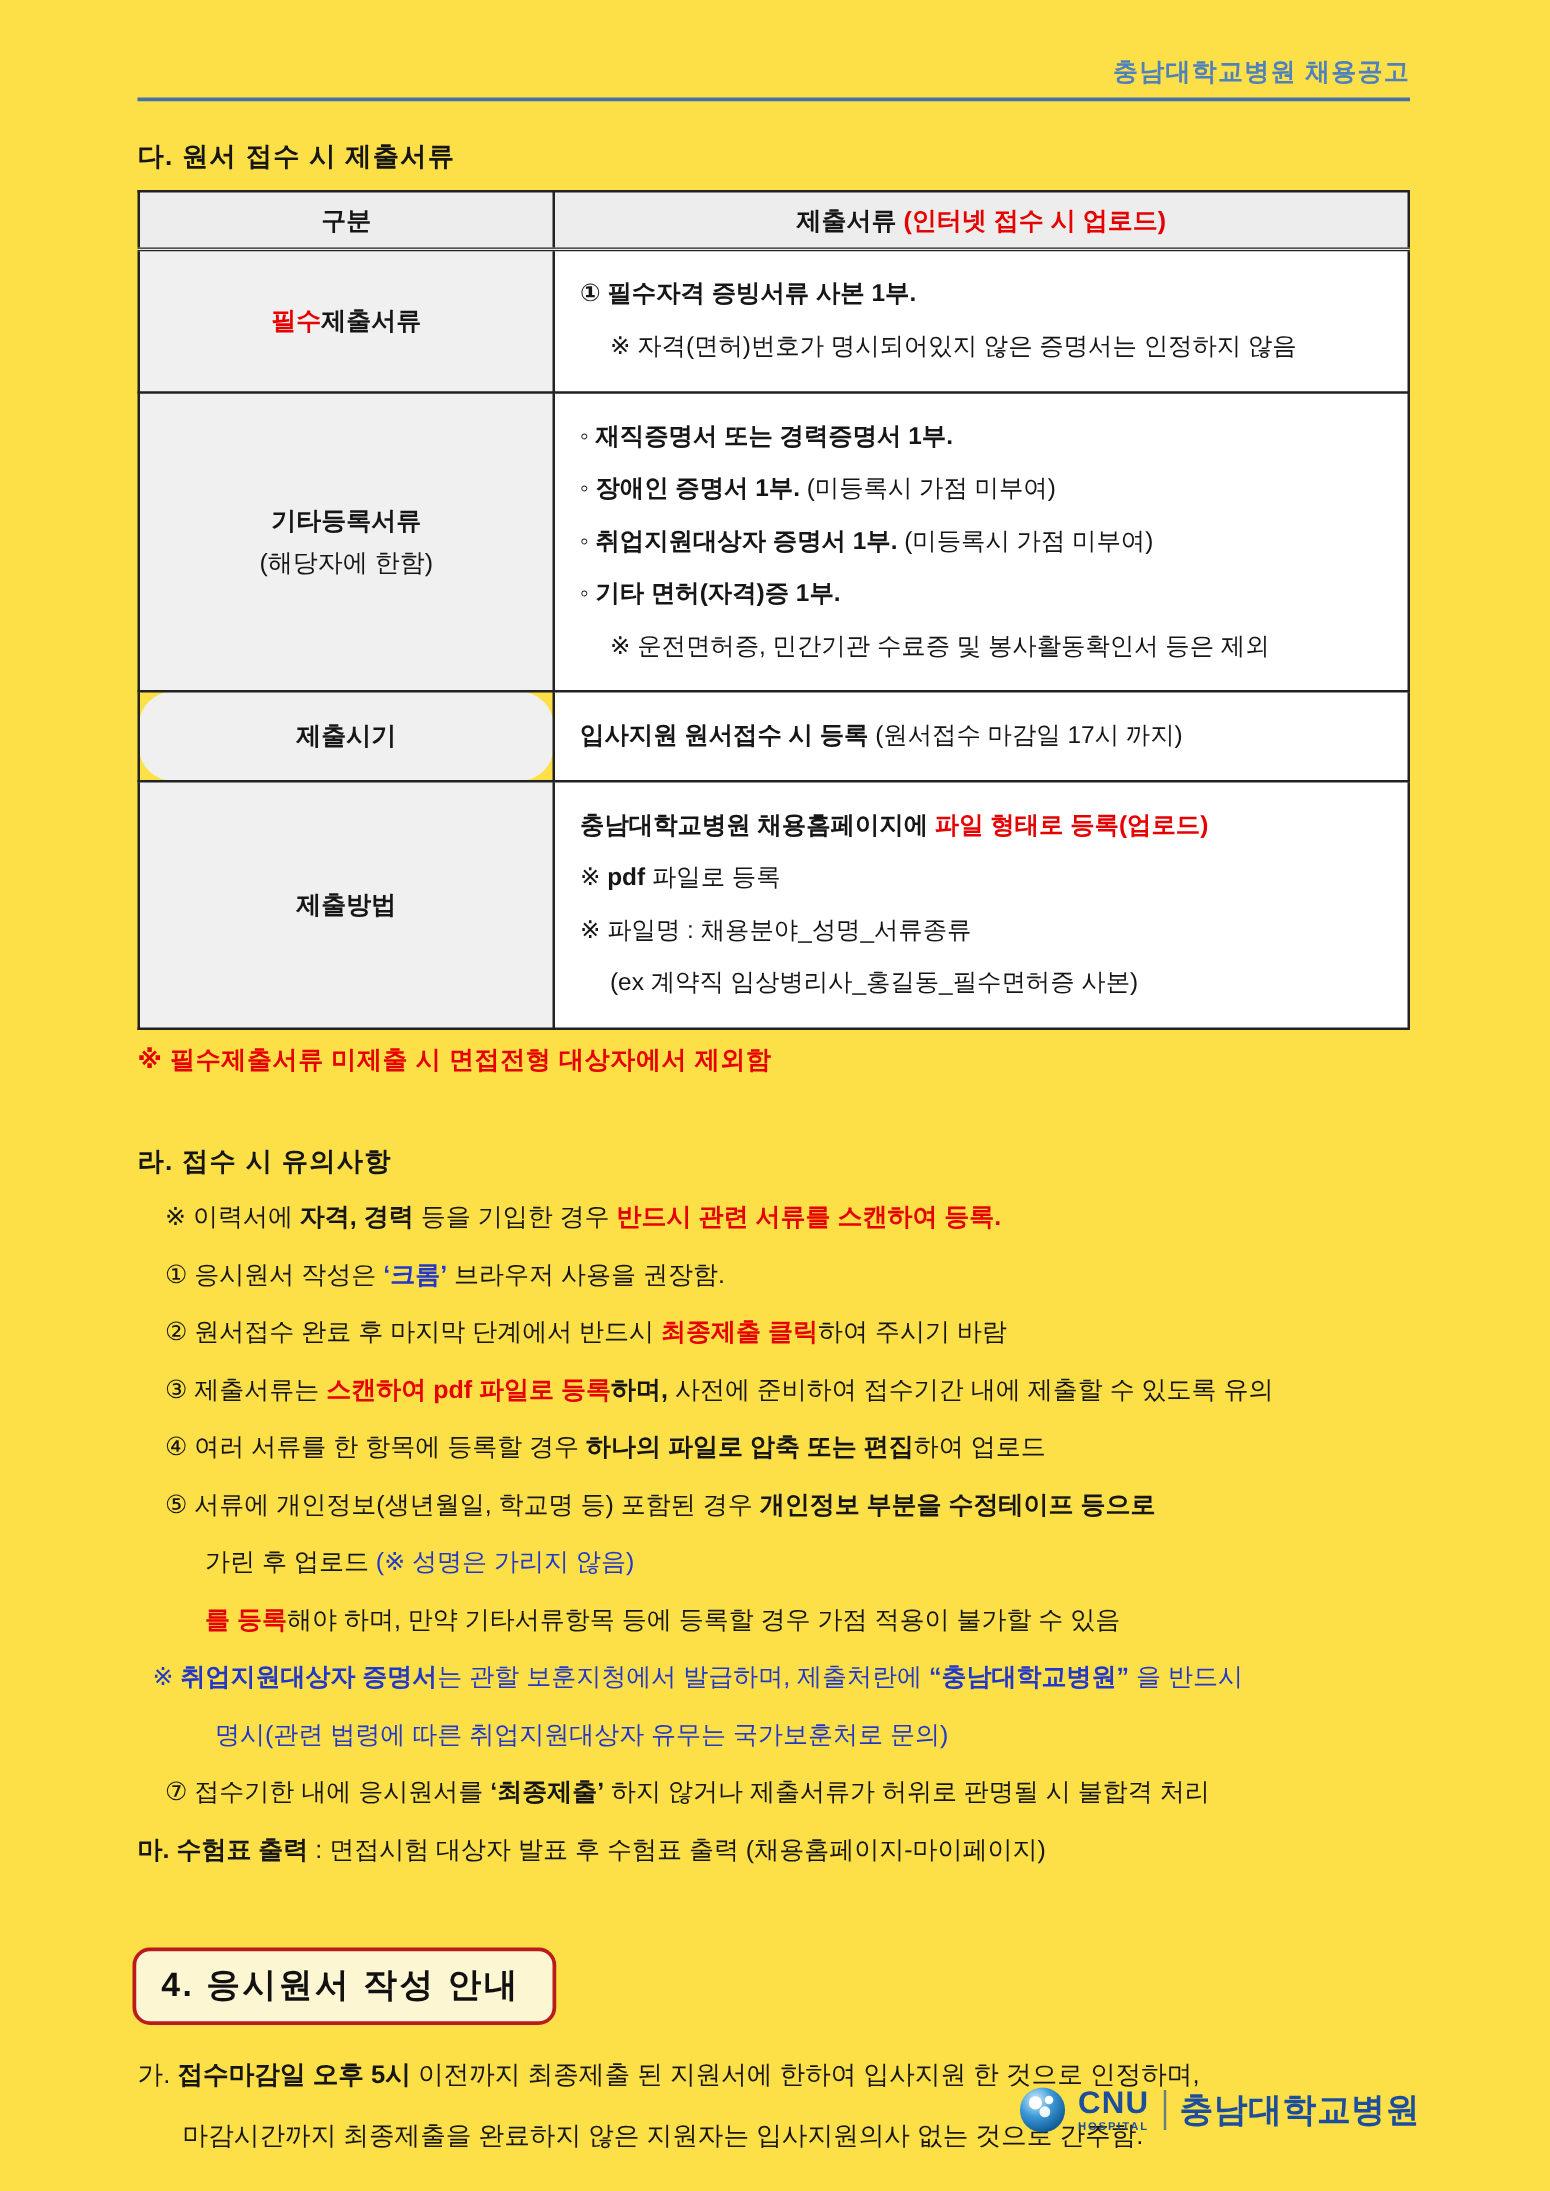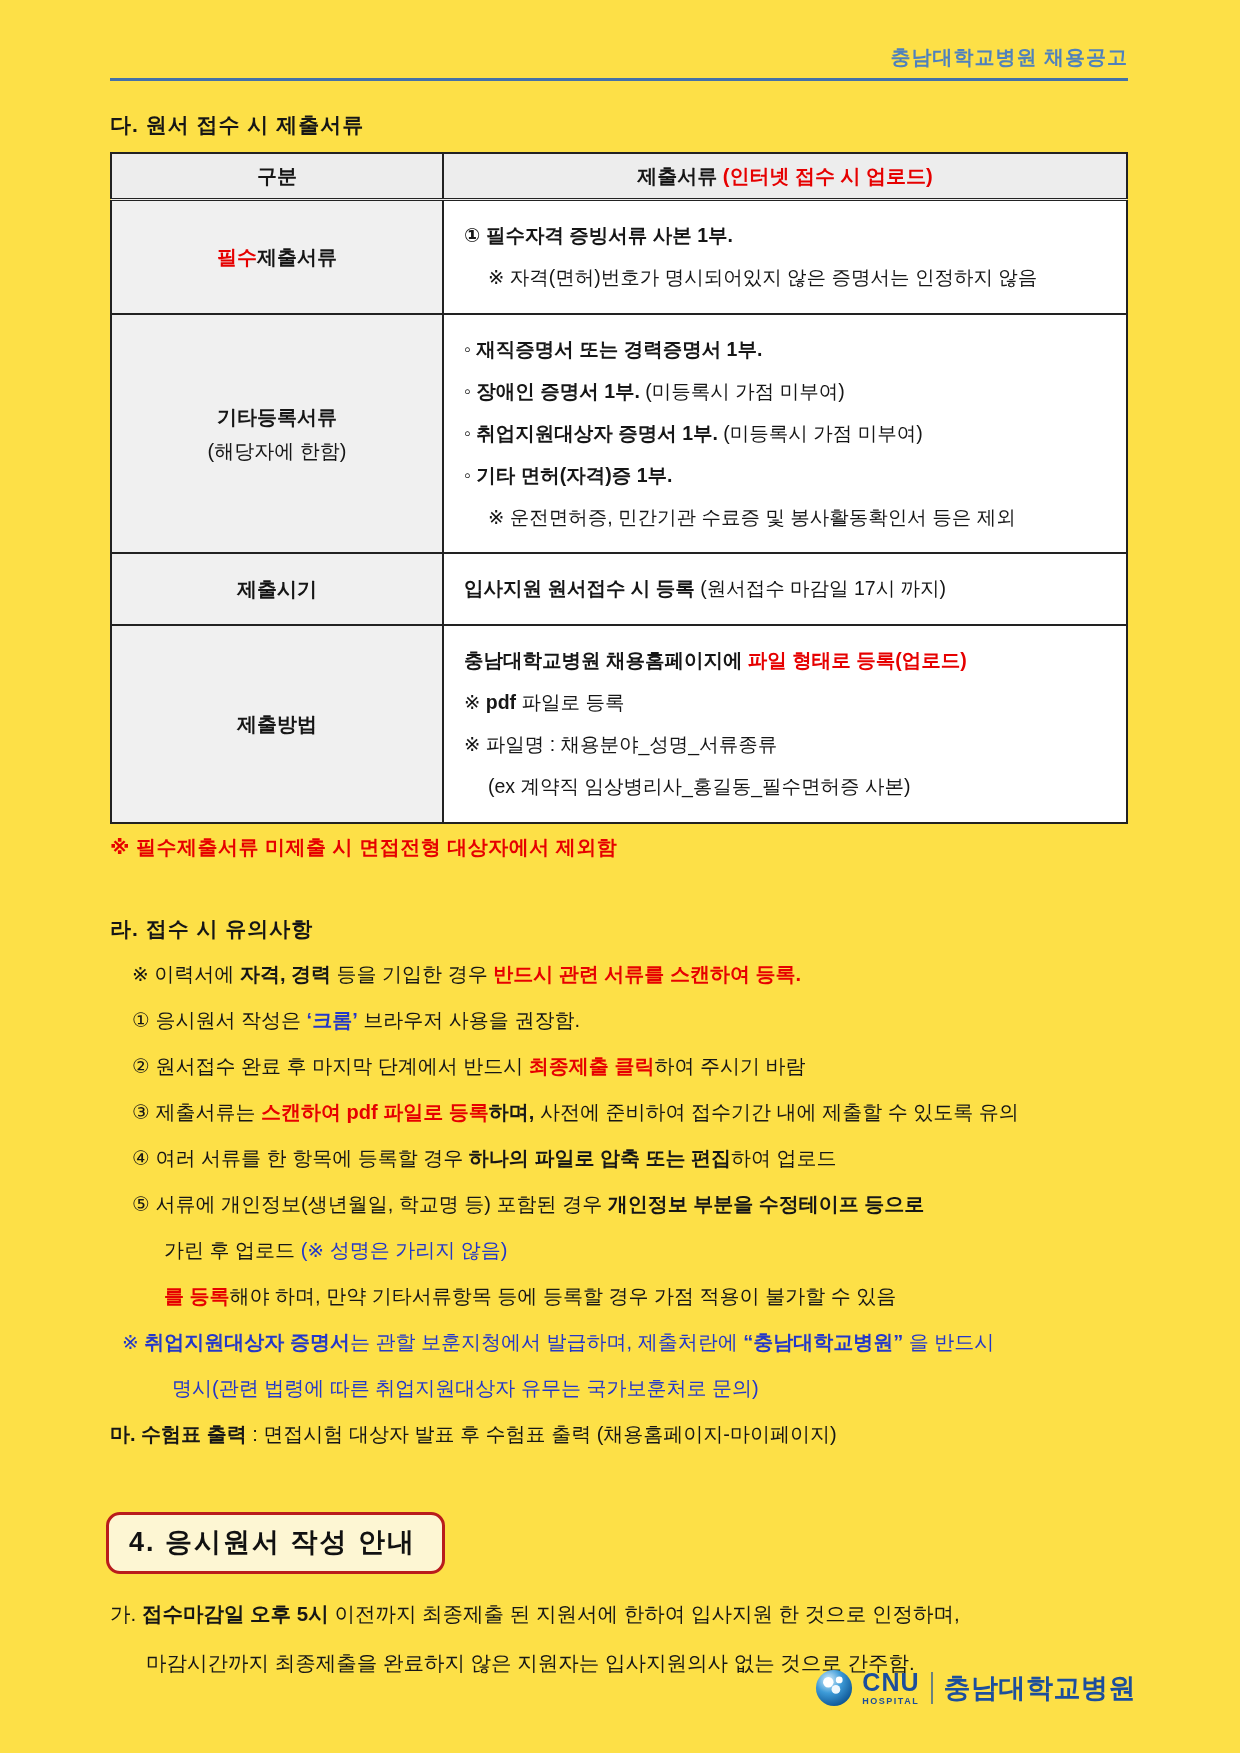--- a/index.html
+++ b/index.html
@@ -109,21 +109,21 @@
           </td>
           <td class="cnt">
             <div><span>◦ </span><span class="c-b">재직증명서 또는 경력증명서 1부.</span></div>
             <div><span>◦ </span><span class="c-b">장애인 증명서 1부.</span><span> (미등록시 가점 미부여)</span></div>
             <div><span>◦ </span><span class="c-b">취업지원대상자 증명서 1부.</span><span> (미등록시 가점 미부여)</span></div>
             <div><span>◦ </span><span class="c-b">기타 면허(자격)증 1부.</span></div>
             <div class="cind"><span>※ 운전면허증, 민간기관 수료증 및 봉사활동확인서 등은 제외</span></div>
           </td>
         </tr>
         <tr>
-          <td class="lbl" style="height:68px;">
+          <td class="lbl" style="height:68px;border-radius:28px;">
             <div class="lbl-line"><span class="c-b">제출시기</span></div>
           </td>
           <td class="cnt">
             <div><span class="c-b">입사지원 원서접수 시 등록</span><span> (원서접수 마감일 17시 까지)</span></div>
           </td>
         </tr>
         <tr>
           <td class="lbl">
             <div class="lbl-line"><span class="c-b">제출방법</span></div>
           </td>
@@ -145,20 +145,21 @@
       <div class="ra-line ind1"><span>※ 이력서에 </span><span class="c-b">자격, 경력</span><span> 등을 기입한 경우 </span><span class="c-rb">반드시 관련 서류를 스캔하여 등록.</span></div>
       <div class="ra-line ind1"><span>① 응시원서 작성은 </span><span class="c-bb">‘크롬’</span><span> 브라우저 사용을 권장함.</span></div>
       <div class="ra-line ind1"><span>② 원서접수 완료 후 마지막 단계에서 반드시 </span><span class="c-rb">최종제출 클릭</span><span>하여 주시기 바람</span></div>
       <div class="ra-line ind1"><span>③ 제출서류는 </span><span class="c-rb">스캔하여 pdf 파일로 등록</span><span class="c-b">하며,</span><span> 사전에 준비하여 접수기간 내에 제출할 수 있도록 유의</span></div>
       <div class="ra-line ind1"><span>④ 여러 서류를 한 항목에 등록할 경우 </span><span class="c-b">하나의 파일로 압축 또는 편집</span><span>하여 업로드</span></div>
       <div class="ra-line ind1"><span>⑤ 서류에 개인정보(생년월일, 학교명 등) 포함된 경우 </span><span class="c-b">개인정보 부분을 수정테이프 등으로</span></div>
       <div class="ra-line ind2"><span>가린 후 업로드 </span><span class="c-bu">(※ 성명은 가리지 않음)</span></div>
       <div class="ra-line ind2"><span class="c-rb">를 등록</span><span>해야 하며, 만약 기타서류항목 등에 등록할 경우 가점 적용이 불가할 수 있음</span></div>
       <div class="ra-line ind0"><span class="c-bu">※ </span><span class="c-bb">취업지원대상자 증명서</span><span class="c-bu">는 관할 보훈지청에서 발급하며, 제출처란에 </span><span class="c-bb">“충남대학교병원”</span><span class="c-bu"> 을 반드시</span></div>
       <div class="ra-line ind3"><span class="c-bu">명시(관련 법령에 따른 취업지원대상자 유무는 국가보훈처로 문의)</span></div>
+      <div class="ra-line ind1"><span>⑦ 접수기한 내에 응시원서를 </span><span class="c-b">‘최종제출’</span><span> 하지 않거나 제출서류가 허위로 판명될 시 불합격 처리</span></div>
       <div class="ra-line flush"><span class="c-b">마. 수험표 출력</span><span> : 면접시험 대상자 발표 후 수험표 출력 (채용홈페이지-마이페이지)</span></div>
     </div>
 
     <div class="badge4">4. 응시원서 작성 안내</div>
 
     <div class="sec4-line" style="margin-top:24px;"><span>가. </span><span class="c-b">접수마감일 오후 5시</span><span> 이전까지 최종제출 된 지원서에 한하여 입사지원 한 것으로 인정하며,</span></div>
     <div class="sec4-line s4-ind"><span>마감시간까지 최종제출을 완료하지 않은 지원자는 입사지원의사 없는 것으로 간주함.</span></div>
     
     
     

